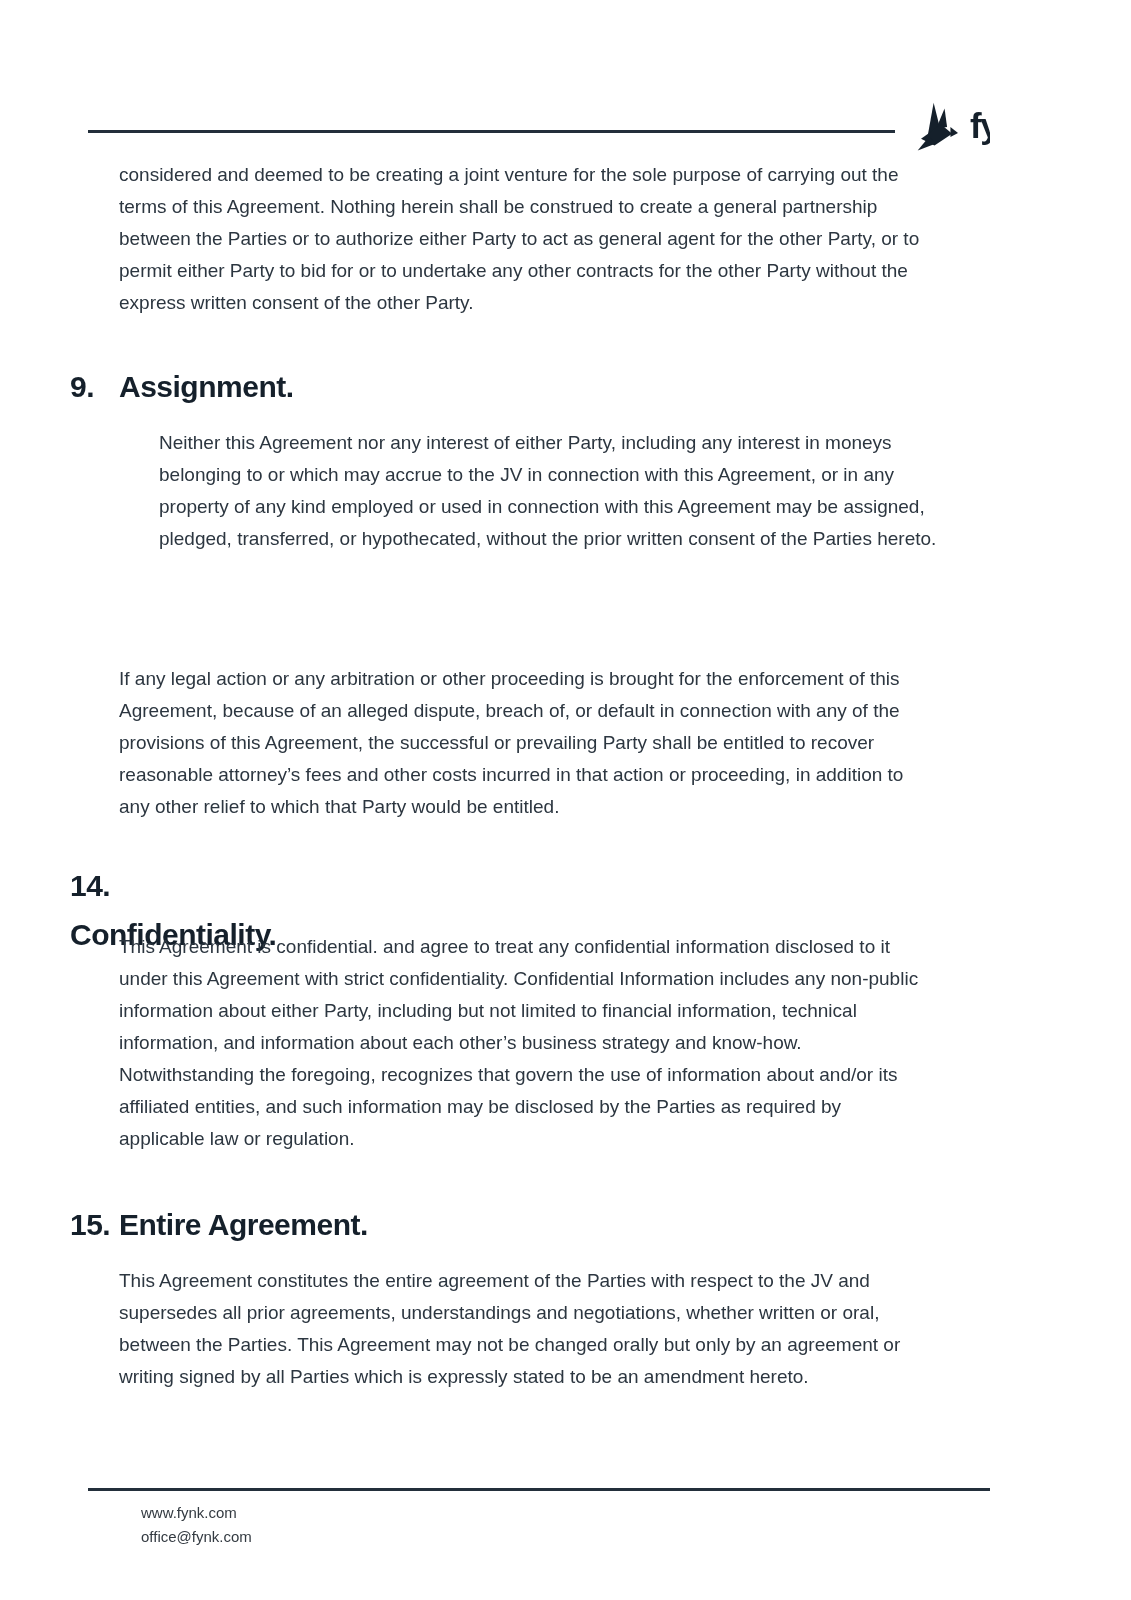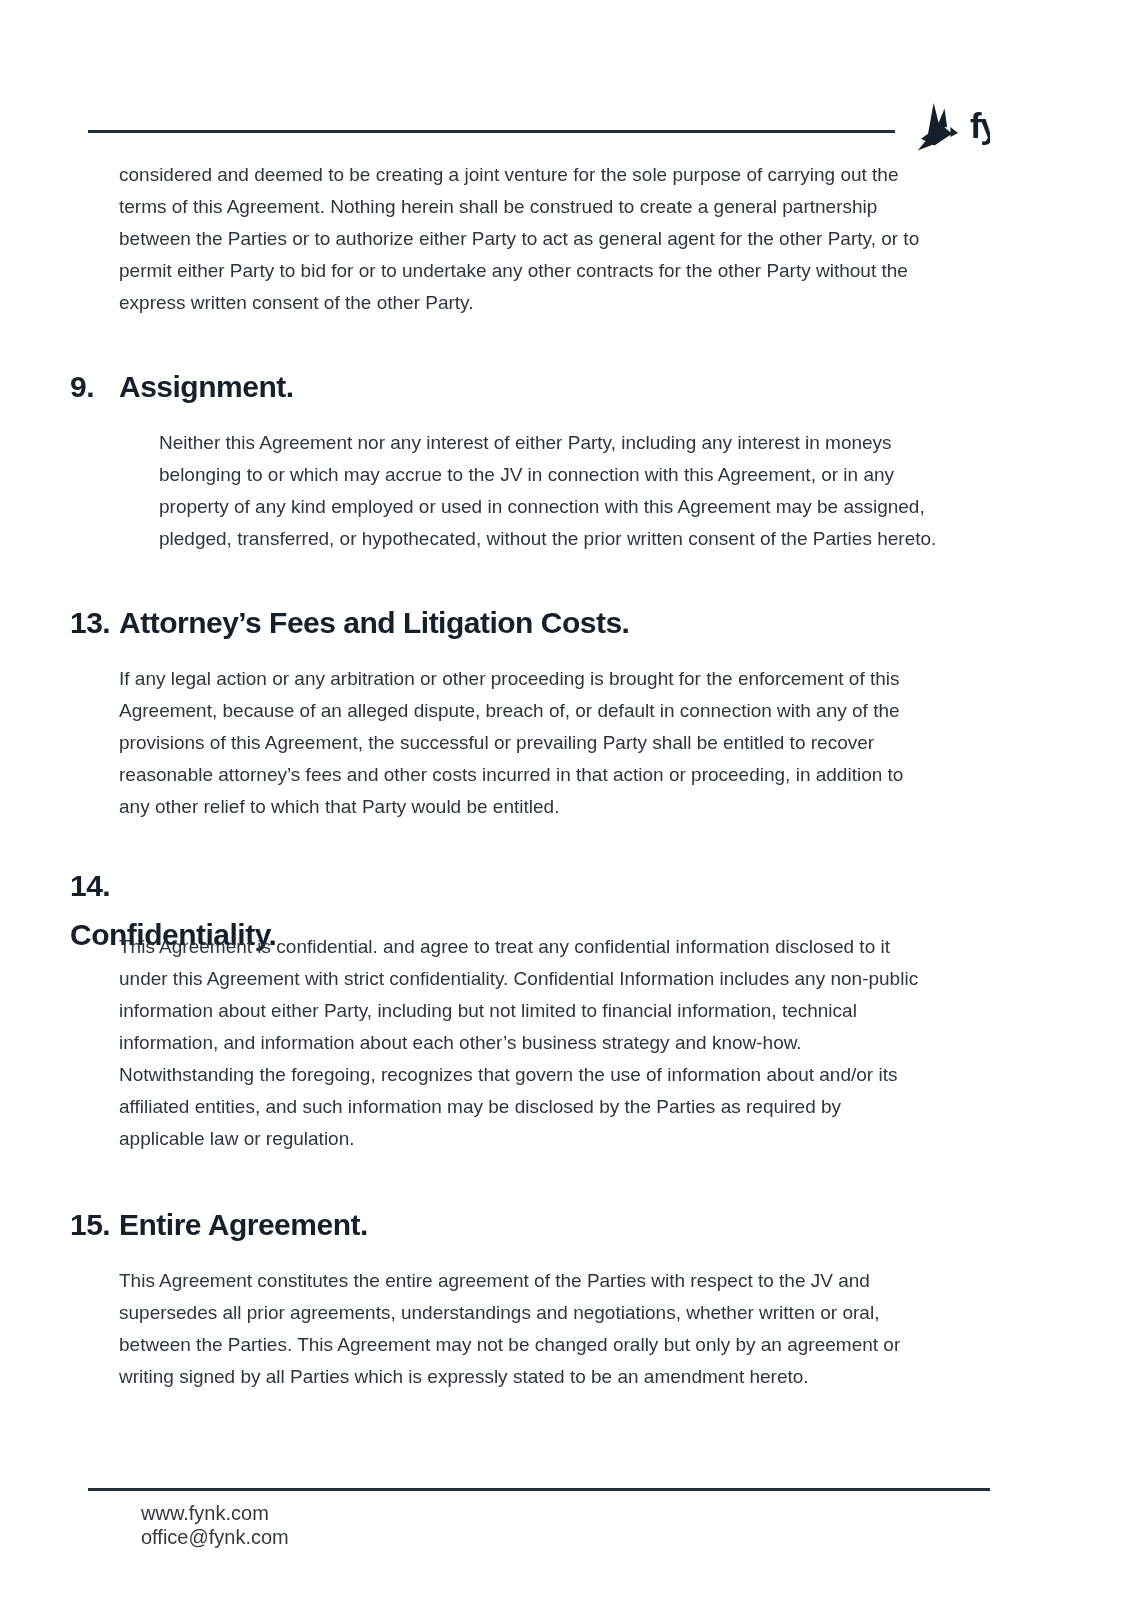--- a/index.html
+++ b/index.html
@@ -87,21 +87,21 @@
   .sec-heading-15  { top: 1205px; }
   .sec-num {
     display: inline-block;
     width: 49px;
     flex: 0 0 49px;
   }
   .footer-links {
     position: absolute;
     left: 141px;
     top: 1501px;
-    font-size: 20px;
+    font-size: 15px;
     line-height: 24px;
     color: #333a41;
   }
 </style>
 </head>
 <body>
 
 <div class="page">
 
   <div class="rule header-rule"></div>
@@ -125,24 +125,20 @@
 
   <h2 class="sec-heading sec-heading-12">
     <span class="sec-num">9.</span>
     <span class="sec-title">Assignment.</span>
   </h2>
   <p class="para sec-para-12">Neither this Agreement nor any interest of either Party, including any interest in moneys
 belonging to or which may accrue to the JV in connection with this Agreement, or in any
 property of any kind employed or used in connection with this Agreement may be assigned,
 pledged, transferred, or hypothecated, without the prior written consent of the Parties hereto.</p>
 
-  <h2 class="sec-heading sec-heading-13">
-    <span class="sec-num">13.</span>
-    <span class="sec-title">Attorney’s Fees and Litigation Costs.</span>
-  </h2>
   <p class="para sec-para-13">If any legal action or any arbitration or other proceeding is brought for the enforcement of this
 Agreement, because of an alleged dispute, breach of, or default in connection with any of the
 provisions of this Agreement, the successful or prevailing Party shall be entitled to recover
 reasonable attorney’s fees and other costs incurred in that action or proceeding, in addition to
 any other relief to which that Party would be entitled.</p>
 
   <h2 class="sec-heading sec-heading-14">
     <span class="sec-num">14.</span>
     <span class="sec-title">Confidentiality.</span>
   </h2>

